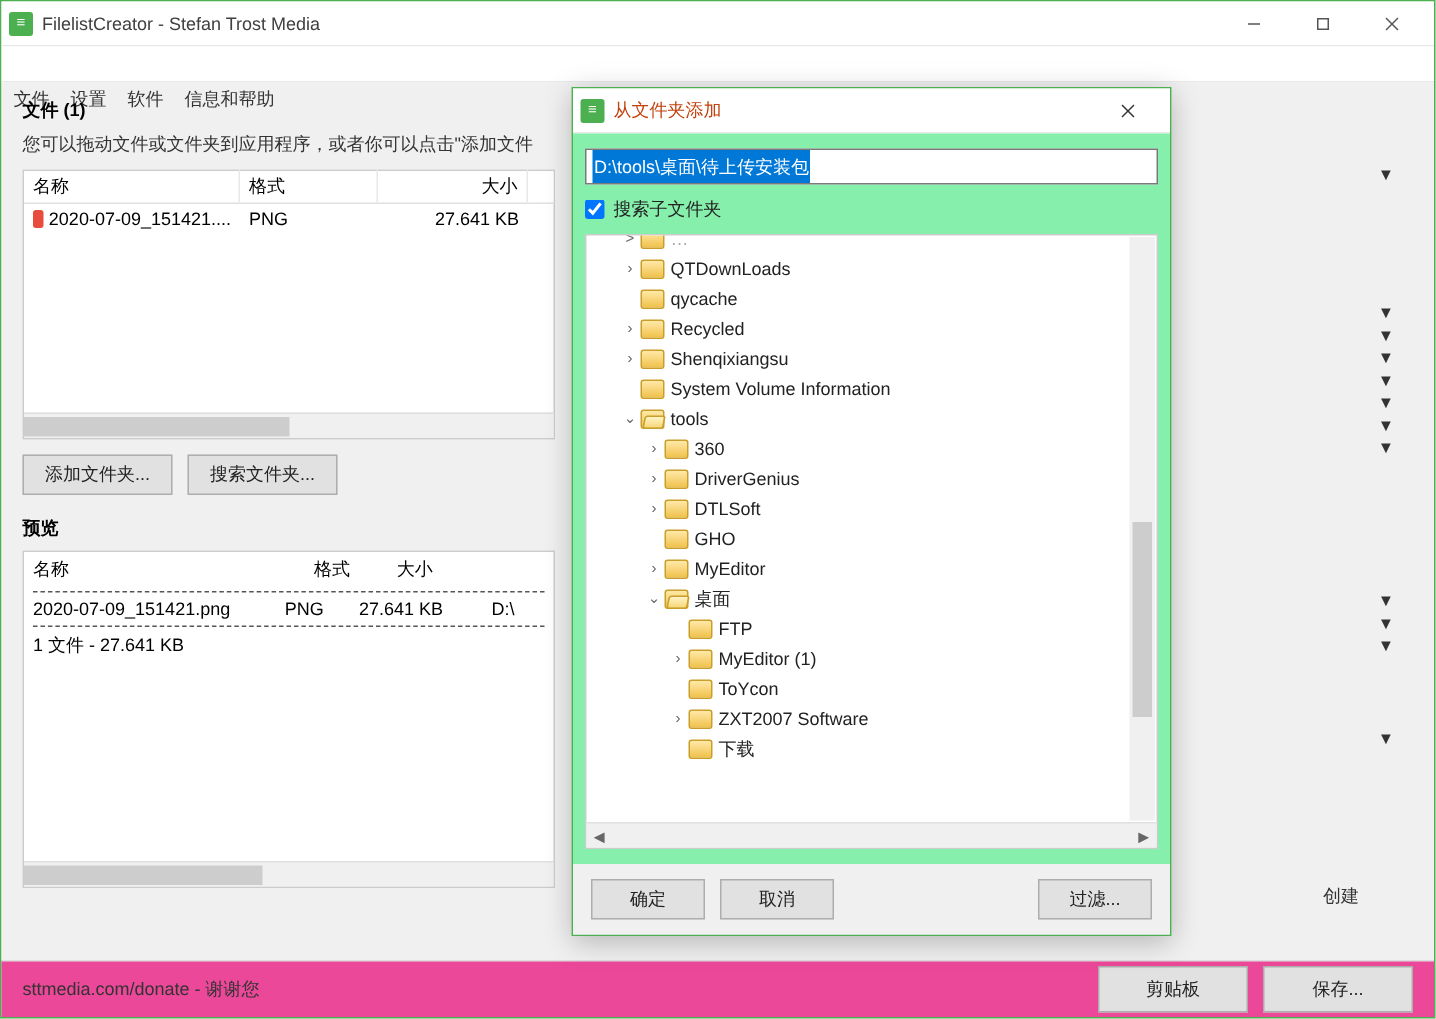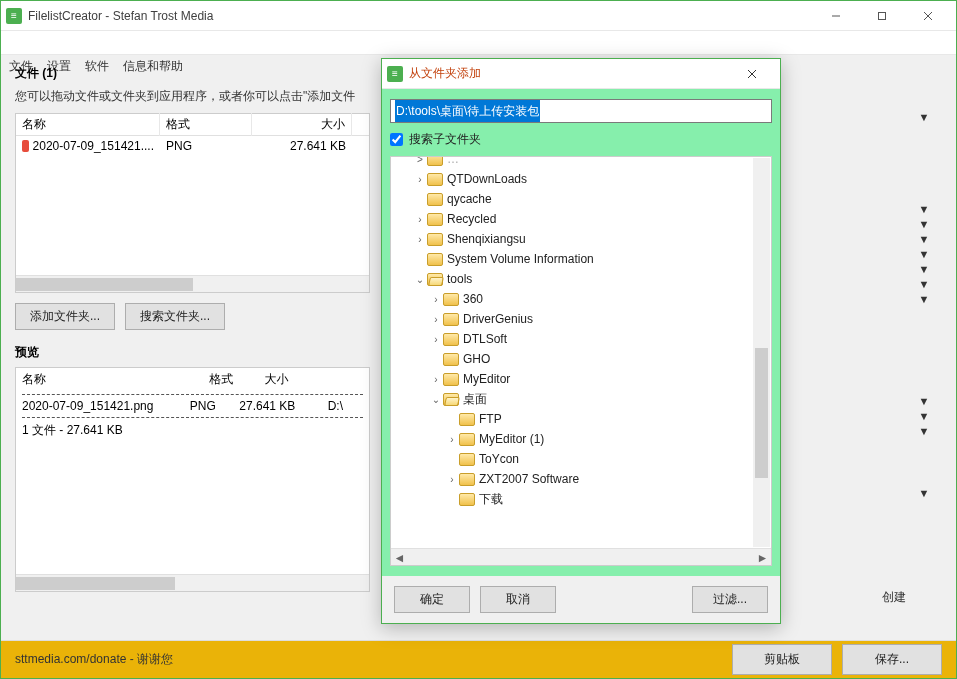--- a/index.html
+++ b/index.html
@@ -50,21 +50,21 @@
 .preview .dash { border-top: 1px dashed #555; margin: 2px 6px; }
 .preview .prow { display: flex; padding: 2px 6px; }
 .preview .prow span:nth-child(1){ width: 190px; } 
 .preview .prow span:nth-child(2){ width: 56px; }
 .preview .prow span:nth-child(3){ width: 100px; }
 .preview .prow span:nth-child(4){ width: 40px; }
 .preview .summary { padding: 2px 6px; }
 .preview .hscroll { position: absolute; left:0; right:0; bottom:0; height: 17px; background: #f0f0f0; border-top: 1px solid #e0e0e0; }
 .preview .hscroll .thumb { position: absolute; left: 0; top: 2px; height: 13px; width: 45%; background: #cdcdcd; }
 
-.footer { height: 38px; display: flex; align-items: center; padding: 0 14px; background: #eab308; border-top: 1px solid #ddd; justify-content: space-between; }
+.footer { height: 38px; display: flex; align-items: center; padding: 0 14px; background: #ec4899; border-top: 1px solid #ddd; justify-content: space-between; }
 .footer .donate { color: #333; }
 .footer .right-btns { display:flex; gap: 10px; }
 .footer .btn { min-width: 100px; padding: 6px 20px; }
 
 
 .right-collapsed { position: absolute; right: 14px; top: 110px; width: 36px; display: flex; flex-direction: column; gap: 20px; }
 .right-collapsed .chev { width: 20px; text-align: center; color: #333; font-size: 11px; }
 .right-collapsed .grp { display:flex; flex-direction:column; gap:3px; align-items:center; }
 .right-label { position: absolute; right: 50px; top: 588px; color:#333; }
 

